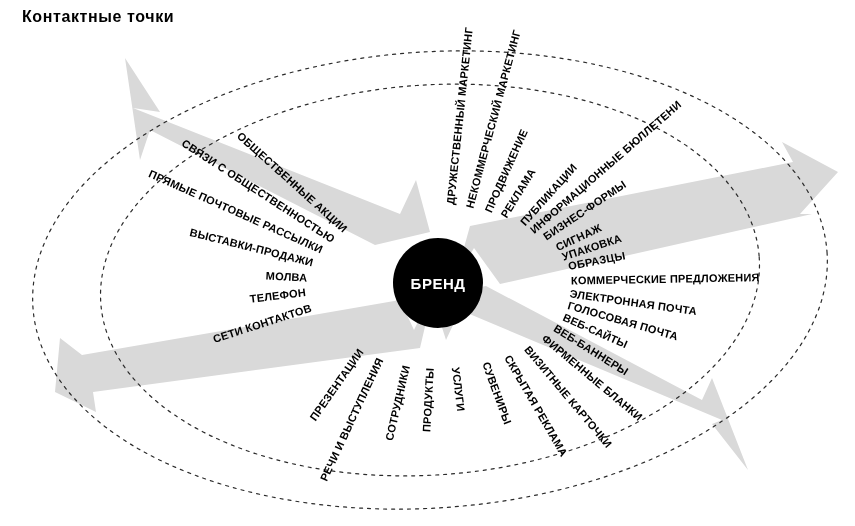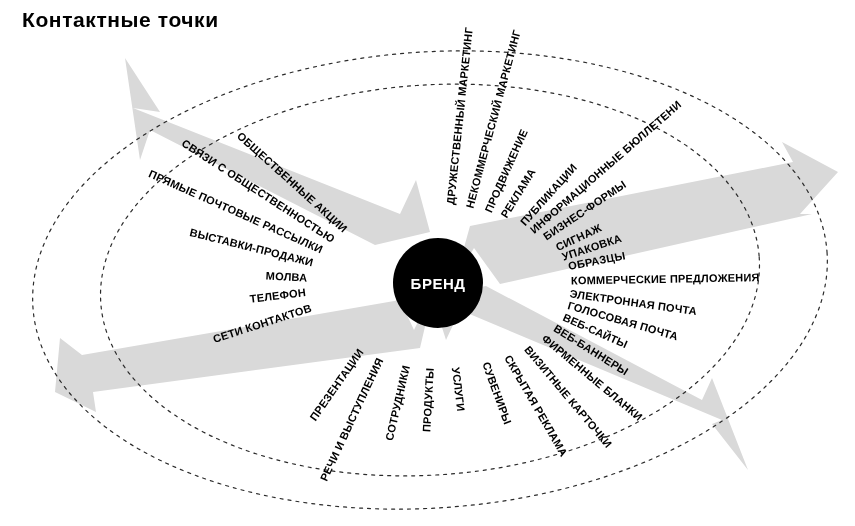--- a/index.html
+++ b/index.html
@@ -11,21 +11,21 @@
     width: 855px;
     height: 526px;
     font-family: "Liberation Sans", sans-serif;
     overflow: hidden;
     position: relative;
   }
   #page-title {
     position: absolute;
     left: 22px;
     top: 8px;
-    font-size: 21px;
+    font-size: 16px;
     font-weight: bold;
     letter-spacing: 0.6px;
     color: #000000;
     white-space: nowrap;
   }
   #diagram-wrap {
     position: absolute;
     left: 0;
     top: 0;
     width: 855px;

